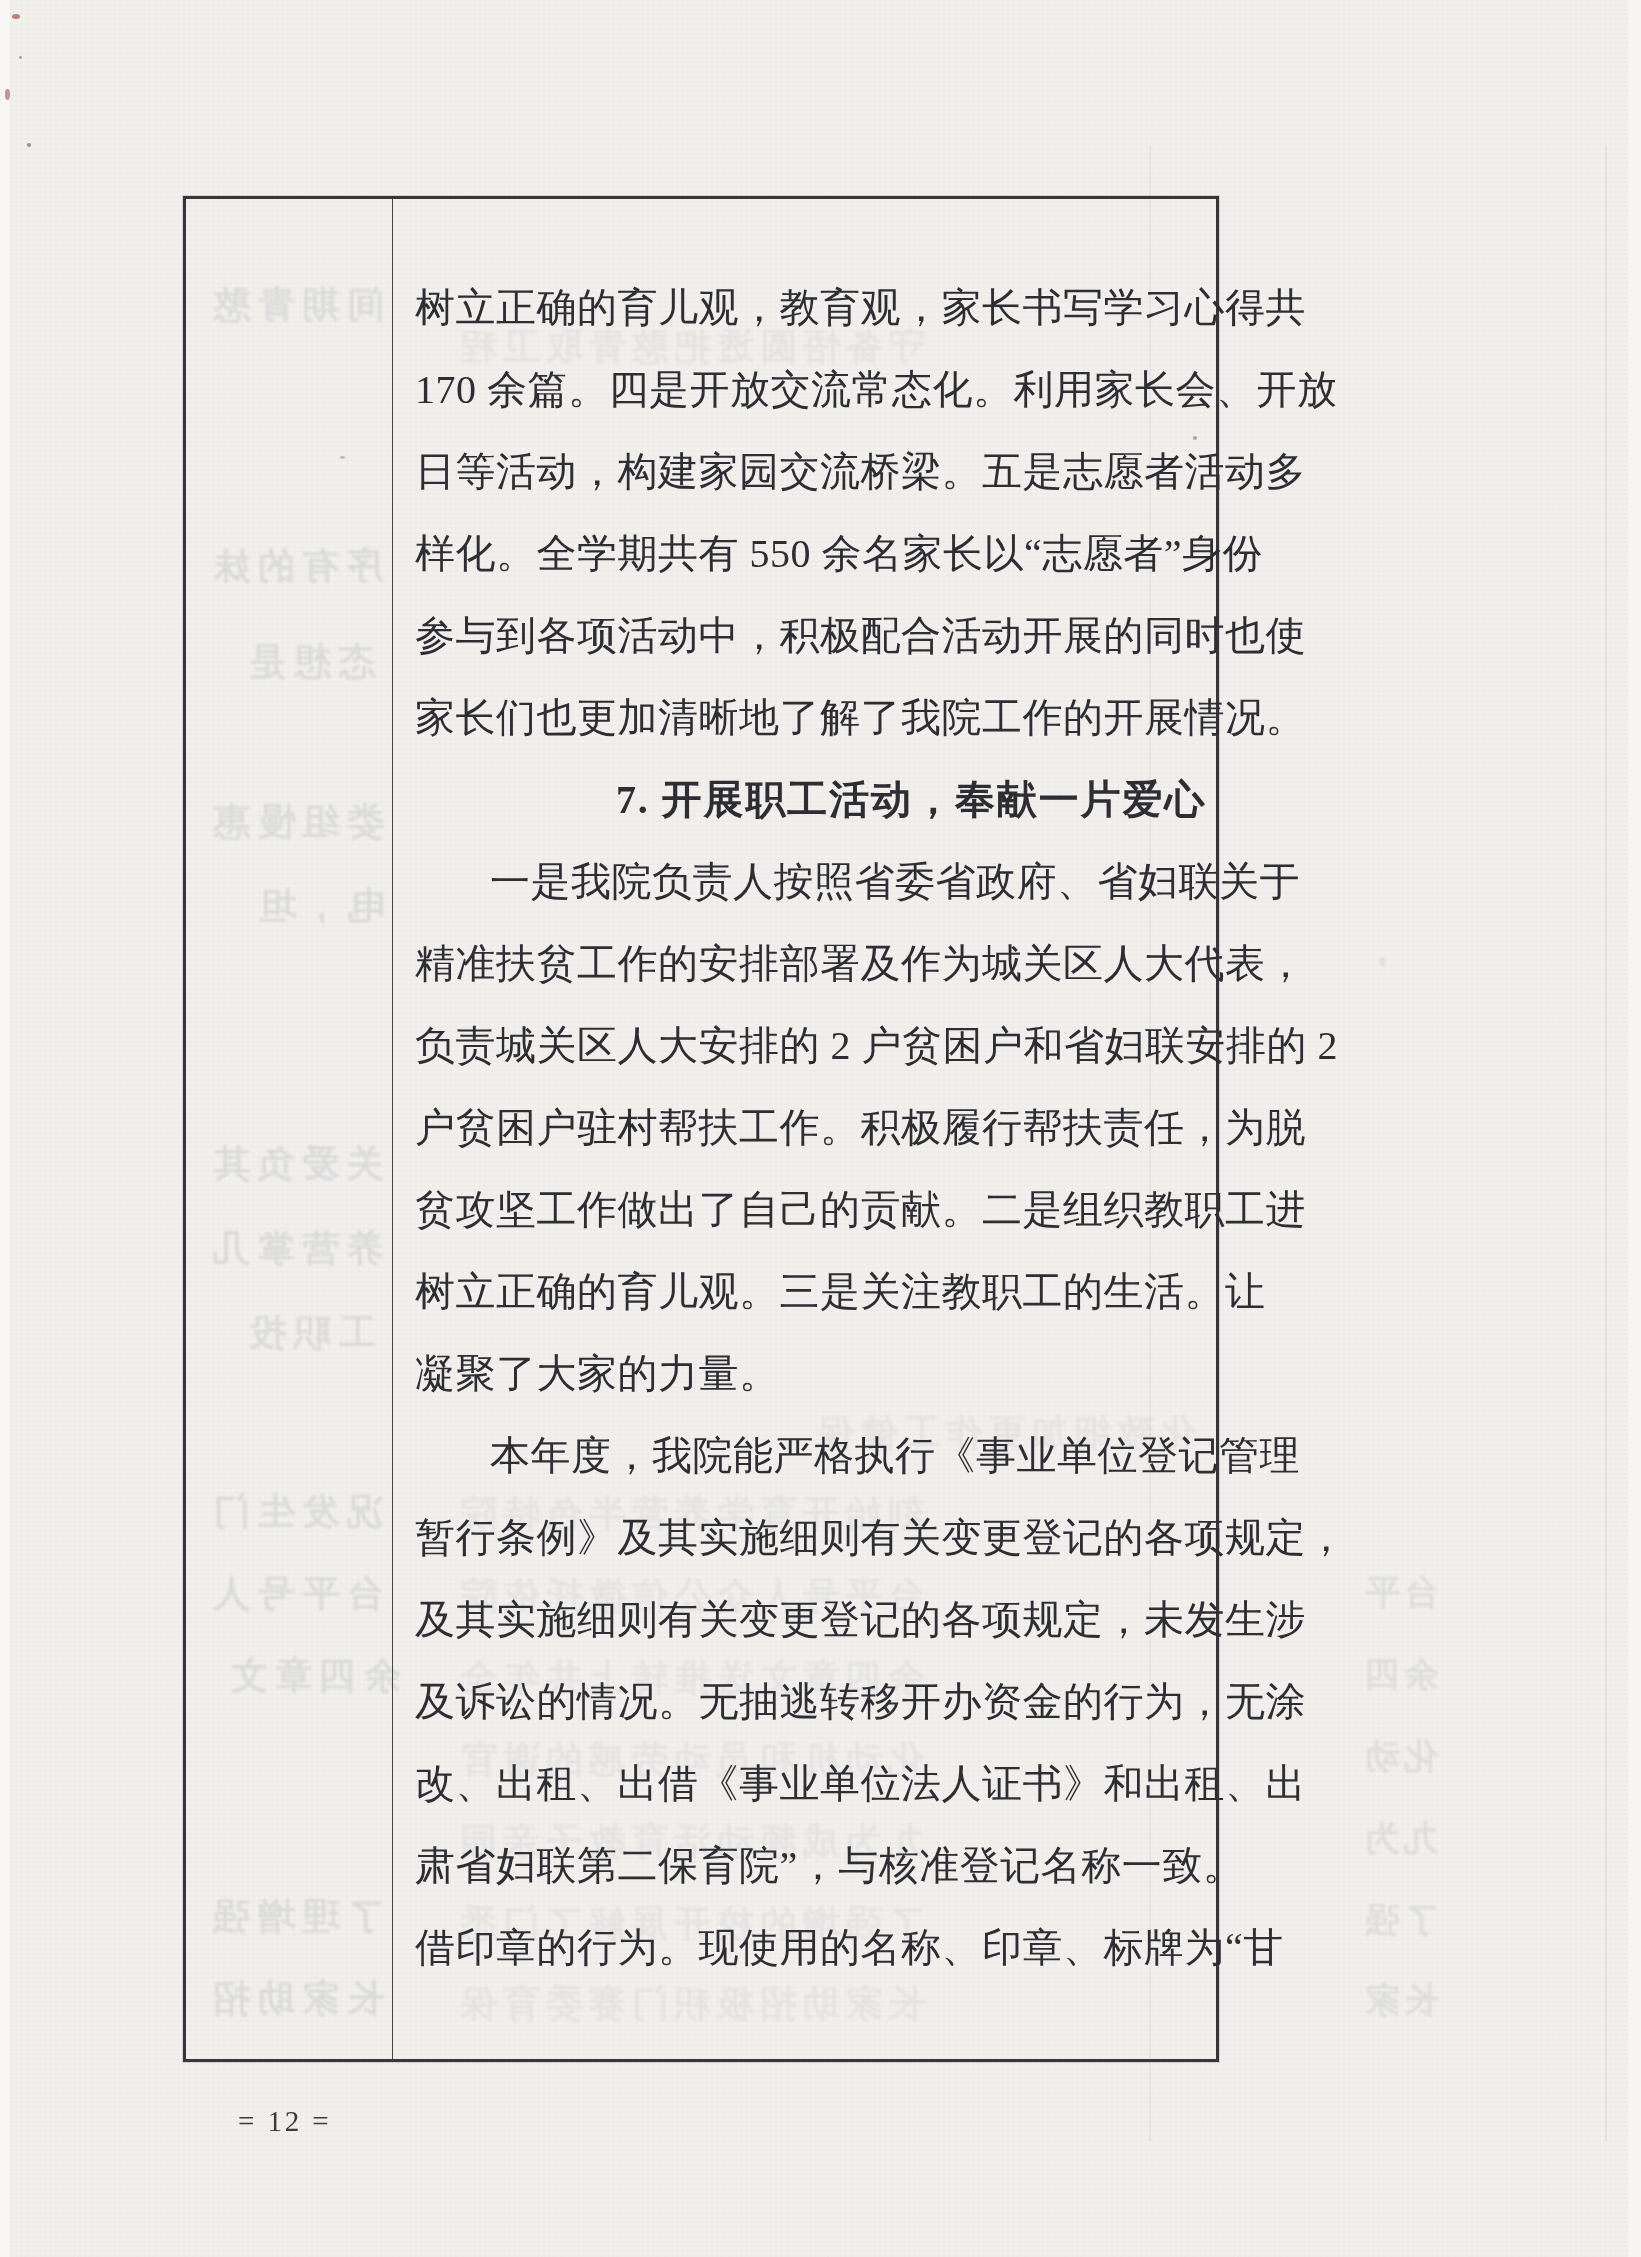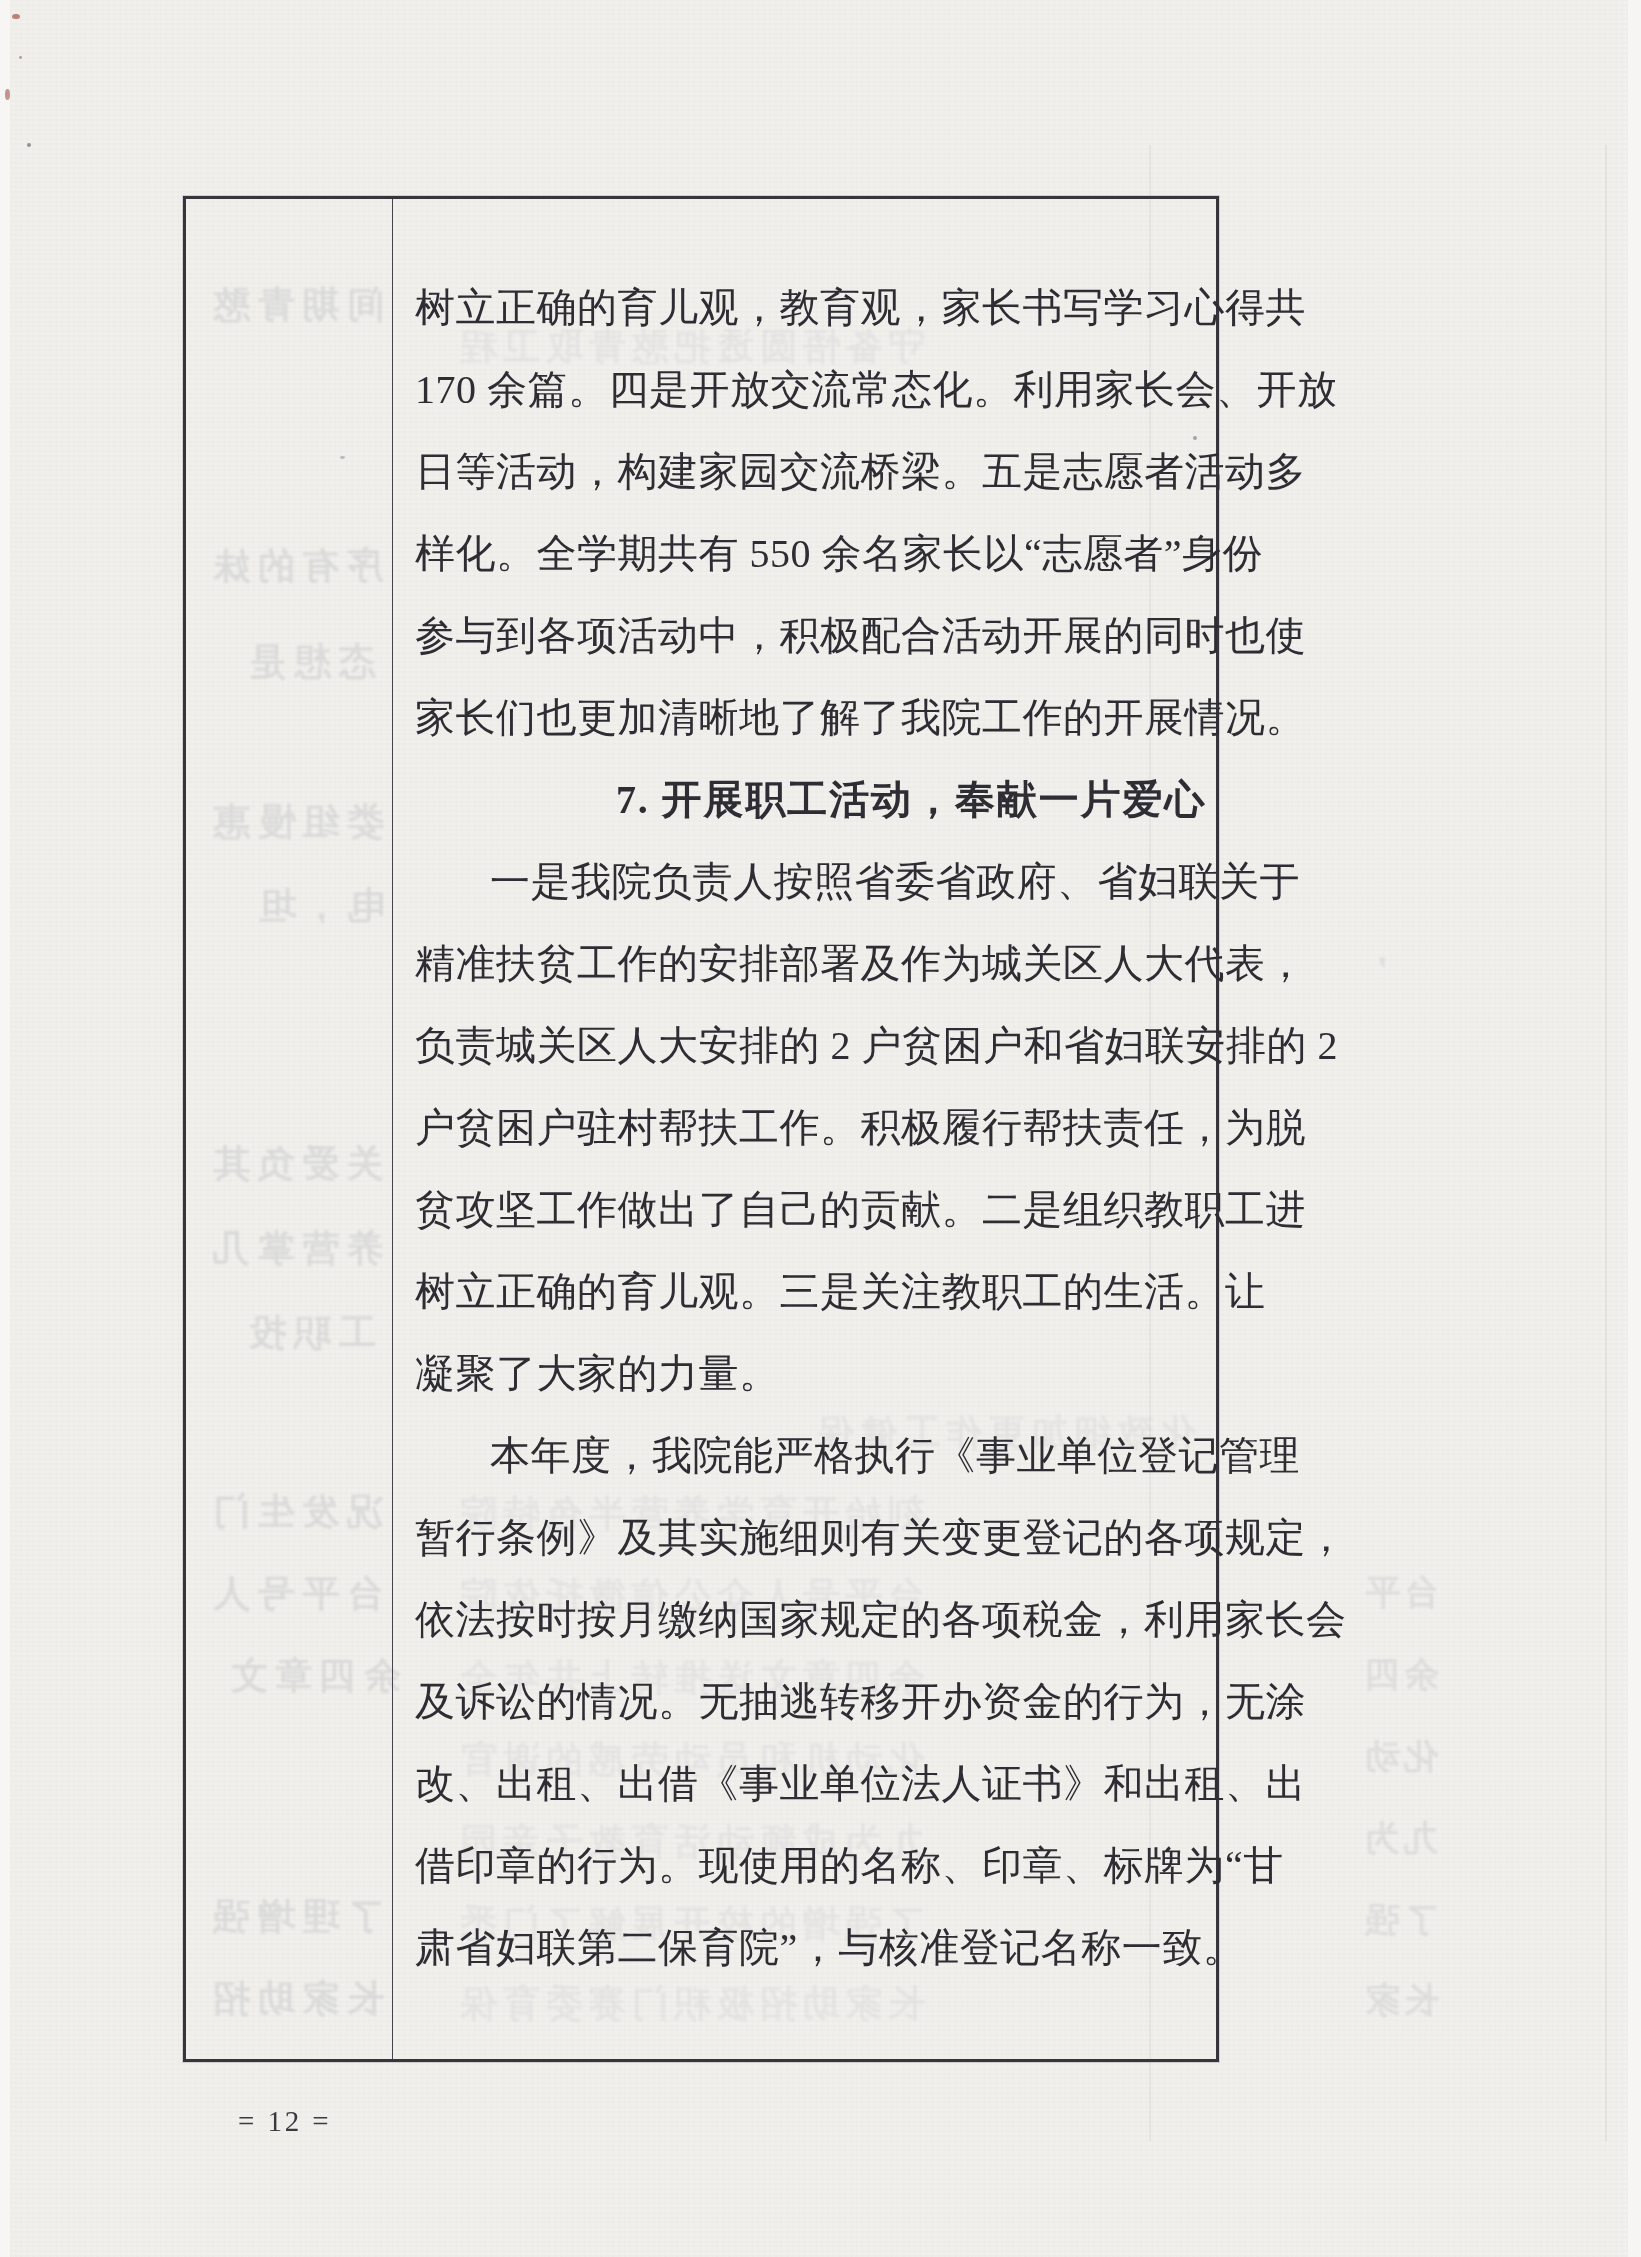--- a/index.html
+++ b/index.html
@@ -131,25 +131,25 @@
         <div class="tline heading indent">7. 开展职工活动，奉献一片爱心</div>
         <div class="tline body indent">一是我院负责人按照省委省政府、省妇联关于</div>
         <div class="tline body">精准扶贫工作的安排部署及作为城关区人大代表，</div>
         <div class="tline body">负责城关区人大安排的 2 户贫困户和省妇联安排的 2</div>
         <div class="tline body">户贫困户驻村帮扶工作。积极履行帮扶责任，为脱</div>
         <div class="tline body">贫攻坚工作做出了自己的贡献。二是组织教职工进</div>
         <div class="tline body">树立正确的育儿观。三是关注教职工的生活。让</div>
         <div class="tline body">凝聚了大家的力量。</div>
         <div class="tline body indent">本年度，我院能严格执行《事业单位登记管理</div>
         <div class="tline body">暂行条例》及其实施细则有关变更登记的各项规定，</div>
-        <div class="tline body">依法按时按月缴纳国家规定的各项税金，利用家长会</div>
+        <div class="tline body">及其实施细则有关变更登记的各项规定，未发生涉</div>
         <div class="tline body">及诉讼的情况。无抽逃转移开办资金的行为，无涂</div>
         <div class="tline body">改、出租、出借《事业单位法人证书》和出租、出</div>
+        <div class="tline body">肃省妇联第二保育院”，与核准登记名称一致。</div>
         <div class="tline body">借印章的行为。现使用的名称、印章、标牌为“甘</div>
-        <div class="tline body">肃省妇联第二保育院”，与核准登记名称一致。</div>
       </div>
   </div>
 
   <div class="fold fold-1"></div>
   <div class="fold fold-2"></div>
 
   <div id="specks">
       <div class="speck" style="left: 11.6px; top: 13.5px; width: 8.7px; height: 5.8px; background: rgb(168, 92, 76); opacity: 0.75;"></div>
       <div class="speck" style="left: 4.8px; top: 89px; width: 4.8px; height: 10.6px; background: rgb(160, 85, 74); opacity: 0.6;"></div>
       <div class="speck" style="left: 27px; top: 143px; width: 3.9px; height: 3.9px; background: rgb(85, 85, 92); opacity: 0.6;"></div>

